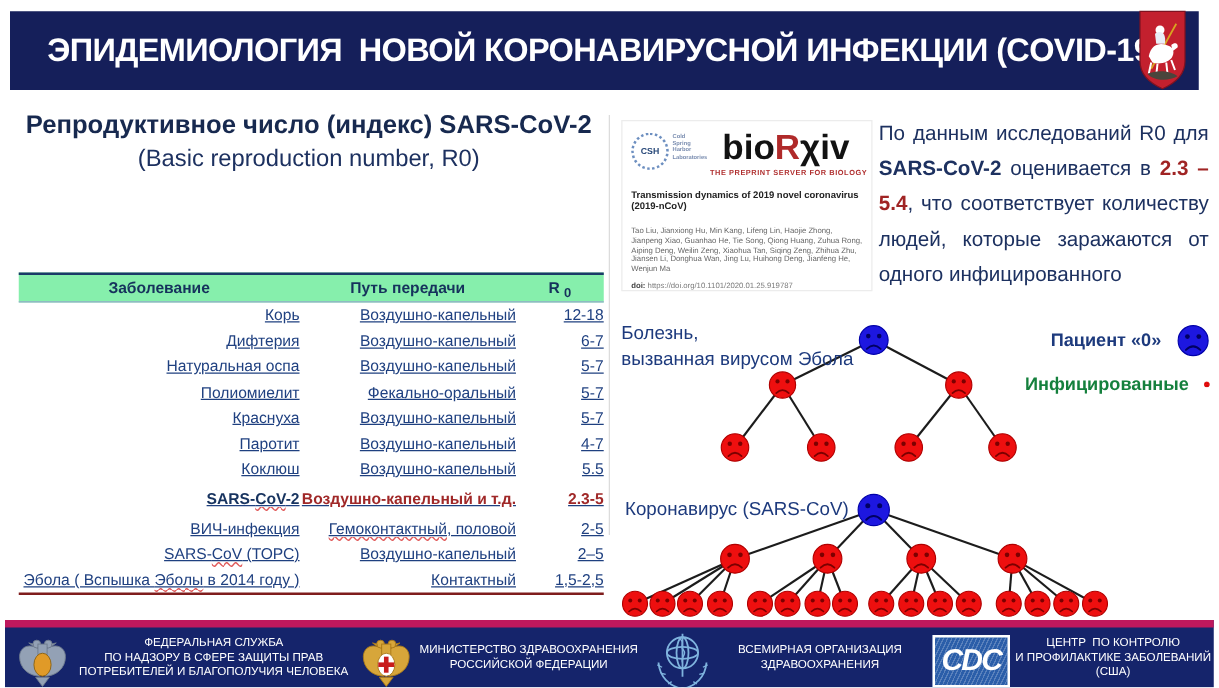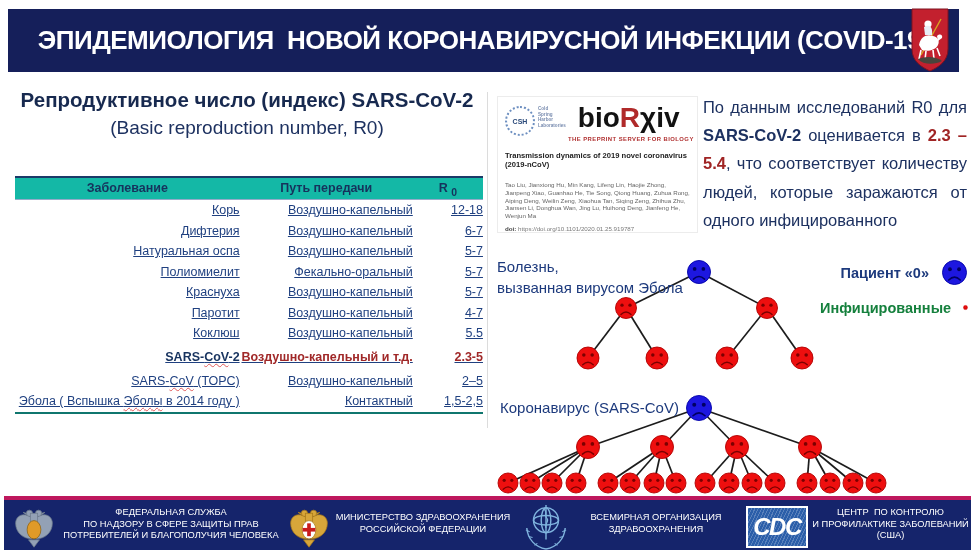--- a/index.html
+++ b/index.html
@@ -10,28 +10,28 @@
           display:flex;align-items:center;justify-content:center;}
   .header-title{color:#fff;font-size:26px;font-weight:bold;letter-spacing:-0.5px;white-space:pre;}
   .coat{position:absolute;right:10px;top:-2px;}
   
   .lp-title{position:absolute;left:8px;top:88px;width:478px;text-align:center;
             font-size:20.5px;font-weight:bold;color:#17294f;white-space:nowrap;}
   .lp-sub{position:absolute;left:8px;top:117px;width:478px;text-align:center;
           font-size:19px;color:#1d3160;}
   .rtable{position:absolute;left:15px;top:176px;width:468px;font-size:12.5px;color:#1f4080;}
   .t-head{display:grid;grid-template-columns:48% 37% 15%;height:21px;line-height:21px;
-          background:#14b8a6;border-top:2px solid #1b3a68;border-bottom:1px solid #93abc9;
-          font-weight:bold;color:#16325c;text-align:center;}
+          background:#86efac;border-top:2px solid #1b3a68;border-bottom:1px solid #93abc9;
+          font-weight:bold;color:#16325c;text-align:center;margin-top:42px;}
   .t-row{display:grid;grid-template-columns:48% 37% 15%;height:20.5px;line-height:20.5px;
          text-align:right;text-decoration:underline;}
   .t-row.hl{height:27px;line-height:27px;font-weight:bold;}
   .t-row.hl .c-path,.t-row.hl .c-r0{color:#a02828;}
   .t-row.hl .c-disease{color:#17335f;}
-  .t-row:last-child{border-bottom:2px solid #0f766e;}
+  .t-row:last-child{border-bottom:2px solid #7f1d1d;}
   .s-sq{text-decoration-line:underline;text-decoration-style:wavy;text-decoration-color:#e05a5a;
         text-decoration-thickness:1px;text-underline-offset:2px;}
   .s-b{font-weight:bold;}
   .s-br{font-weight:bold;color:#a02424;}
   .s-red{color:#b02a2a;}
   .table-edge{position:absolute;left:487px;top:92px;width:1px;height:336px;background:#dcdcdc;}
   
   .bx{position:absolute;left:497px;top:96px;width:201px;height:137px;background:#fff;
       border:1px solid #ececec;box-sizing:border-box;}
   .bx-top{display:flex;align-items:flex-start;padding:9px 4px 0 7px;}
@@ -52,21 +52,21 @@
   .tree-label{position:absolute;font-size:15px;color:#1d3a7d;line-height:21px;}
   .lbl-ebola{left:497px;top:256px;}
   .lbl-corona{left:500px;top:397px;}
   .legend{position:absolute;left:820px;top:259px;width:148px;}
   .leg-row{display:flex;align-items:center;justify-content:flex-end;gap:12px;margin-bottom:8px;}
   .leg-t{font-size:14.5px;font-weight:bold;}
   .leg-t.blue{color:#1d3a7d;}
   .leg-t.red{color:#15803d;text-align:center;}
   
   .footer{position:absolute;left:4px;top:496px;width:967px;height:54px;background:#15246b;
-          border-top:4px solid #be185d;box-sizing:border-box;}
+          border-top:6px solid #be185d;box-sizing:border-box;}
   .f-logo{position:absolute;}
   .f-lines{position:absolute;color:#fff;font-size:9.3px;line-height:11.6px;text-align:center;white-space:pre;}
   .f1t{left:52px;top:7px;width:230px;}
   .f2t{left:324px;top:12px;width:190px;}
   .f3t{left:566px;top:12px;width:172px;}
   .f4t{left:804px;top:7px;width:165px;}
   .cdc-box{position:absolute;left:742px;top:6px;width:58px;height:38px;background:#2b5ea9;
      background-image:repeating-linear-gradient(115deg,rgba(255,255,255,0.22) 0 1px,transparent 1px 3px);
      border:2px solid #fff;display:flex;align-items:center;justify-content:center;font-style:italic;}
   .cdc-box span{color:#fff;font-size:24px;font-weight:bold;letter-spacing:-1.5px;}
@@ -132,20 +132,25 @@
         </div>
         <div class="t-row">
           <div class="t-cell c-disease"><span>Коклюш</span></div>
           <div class="t-cell c-path"><span>Воздушно-капельный</span></div>
           <div class="t-cell c-r0">5.5</div>
         </div>
         <div class="t-row hl">
           <div class="t-cell c-disease"><span>SARS-</span><span class="s-sq">CoV</span><span>-2</span></div>
           <div class="t-cell c-path"><span>Воздушно-капельный и т.д.</span></div>
           <div class="t-cell c-r0">2.3-5</div>
+        </div>
+        <div class="t-row">
+          <div class="t-cell c-disease"><span>ВИЧ-инфекция</span></div>
+          <div class="t-cell c-path"><span class="s-sq">Гемоконтактный</span><span>, половой</span></div>
+          <div class="t-cell c-r0">2-5</div>
         </div>
         <div class="t-row">
           <div class="t-cell c-disease"><span>SARS-</span><span class="s-sq">CoV</span><span> (ТОРС)</span></div>
           <div class="t-cell c-path"><span>Воздушно-капельный</span></div>
           <div class="t-cell c-r0">2–5</div>
         </div>
         <div class="t-row">
           <div class="t-cell c-disease"><span>Эбола ( Вспышка </span><span class="s-sq">Эболы</span><span> в 2014 году )</span></div>
           <div class="t-cell c-path"><span>Контактный</span></div>
           <div class="t-cell c-r0">1,5-2,5</div>

